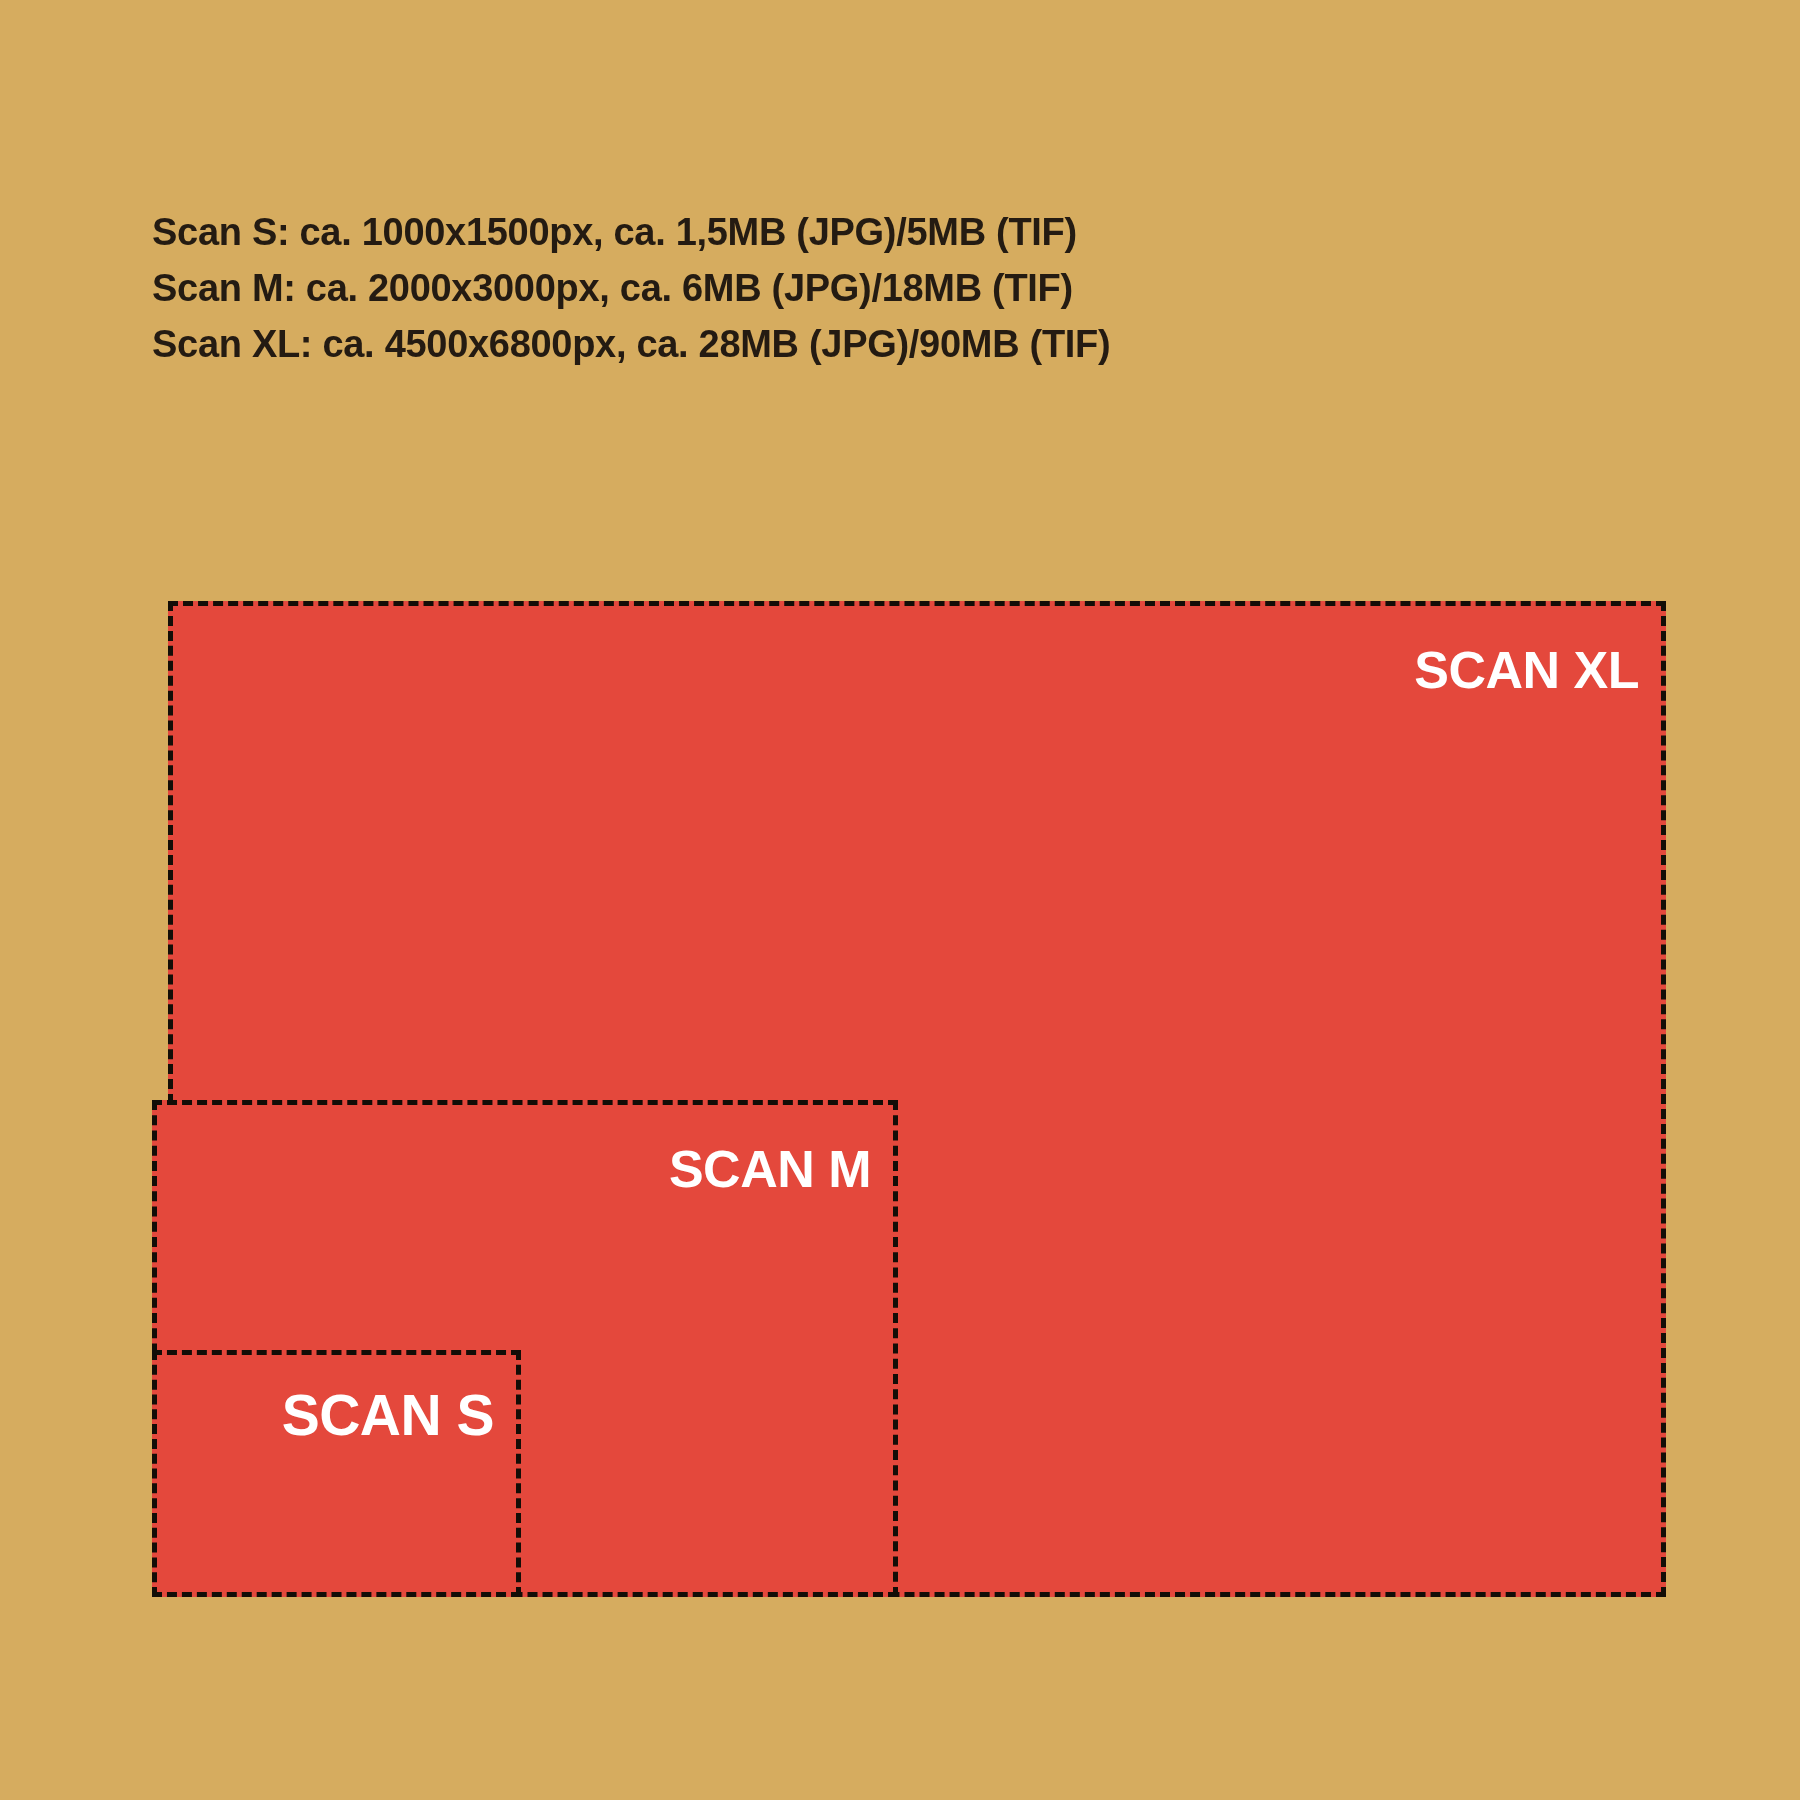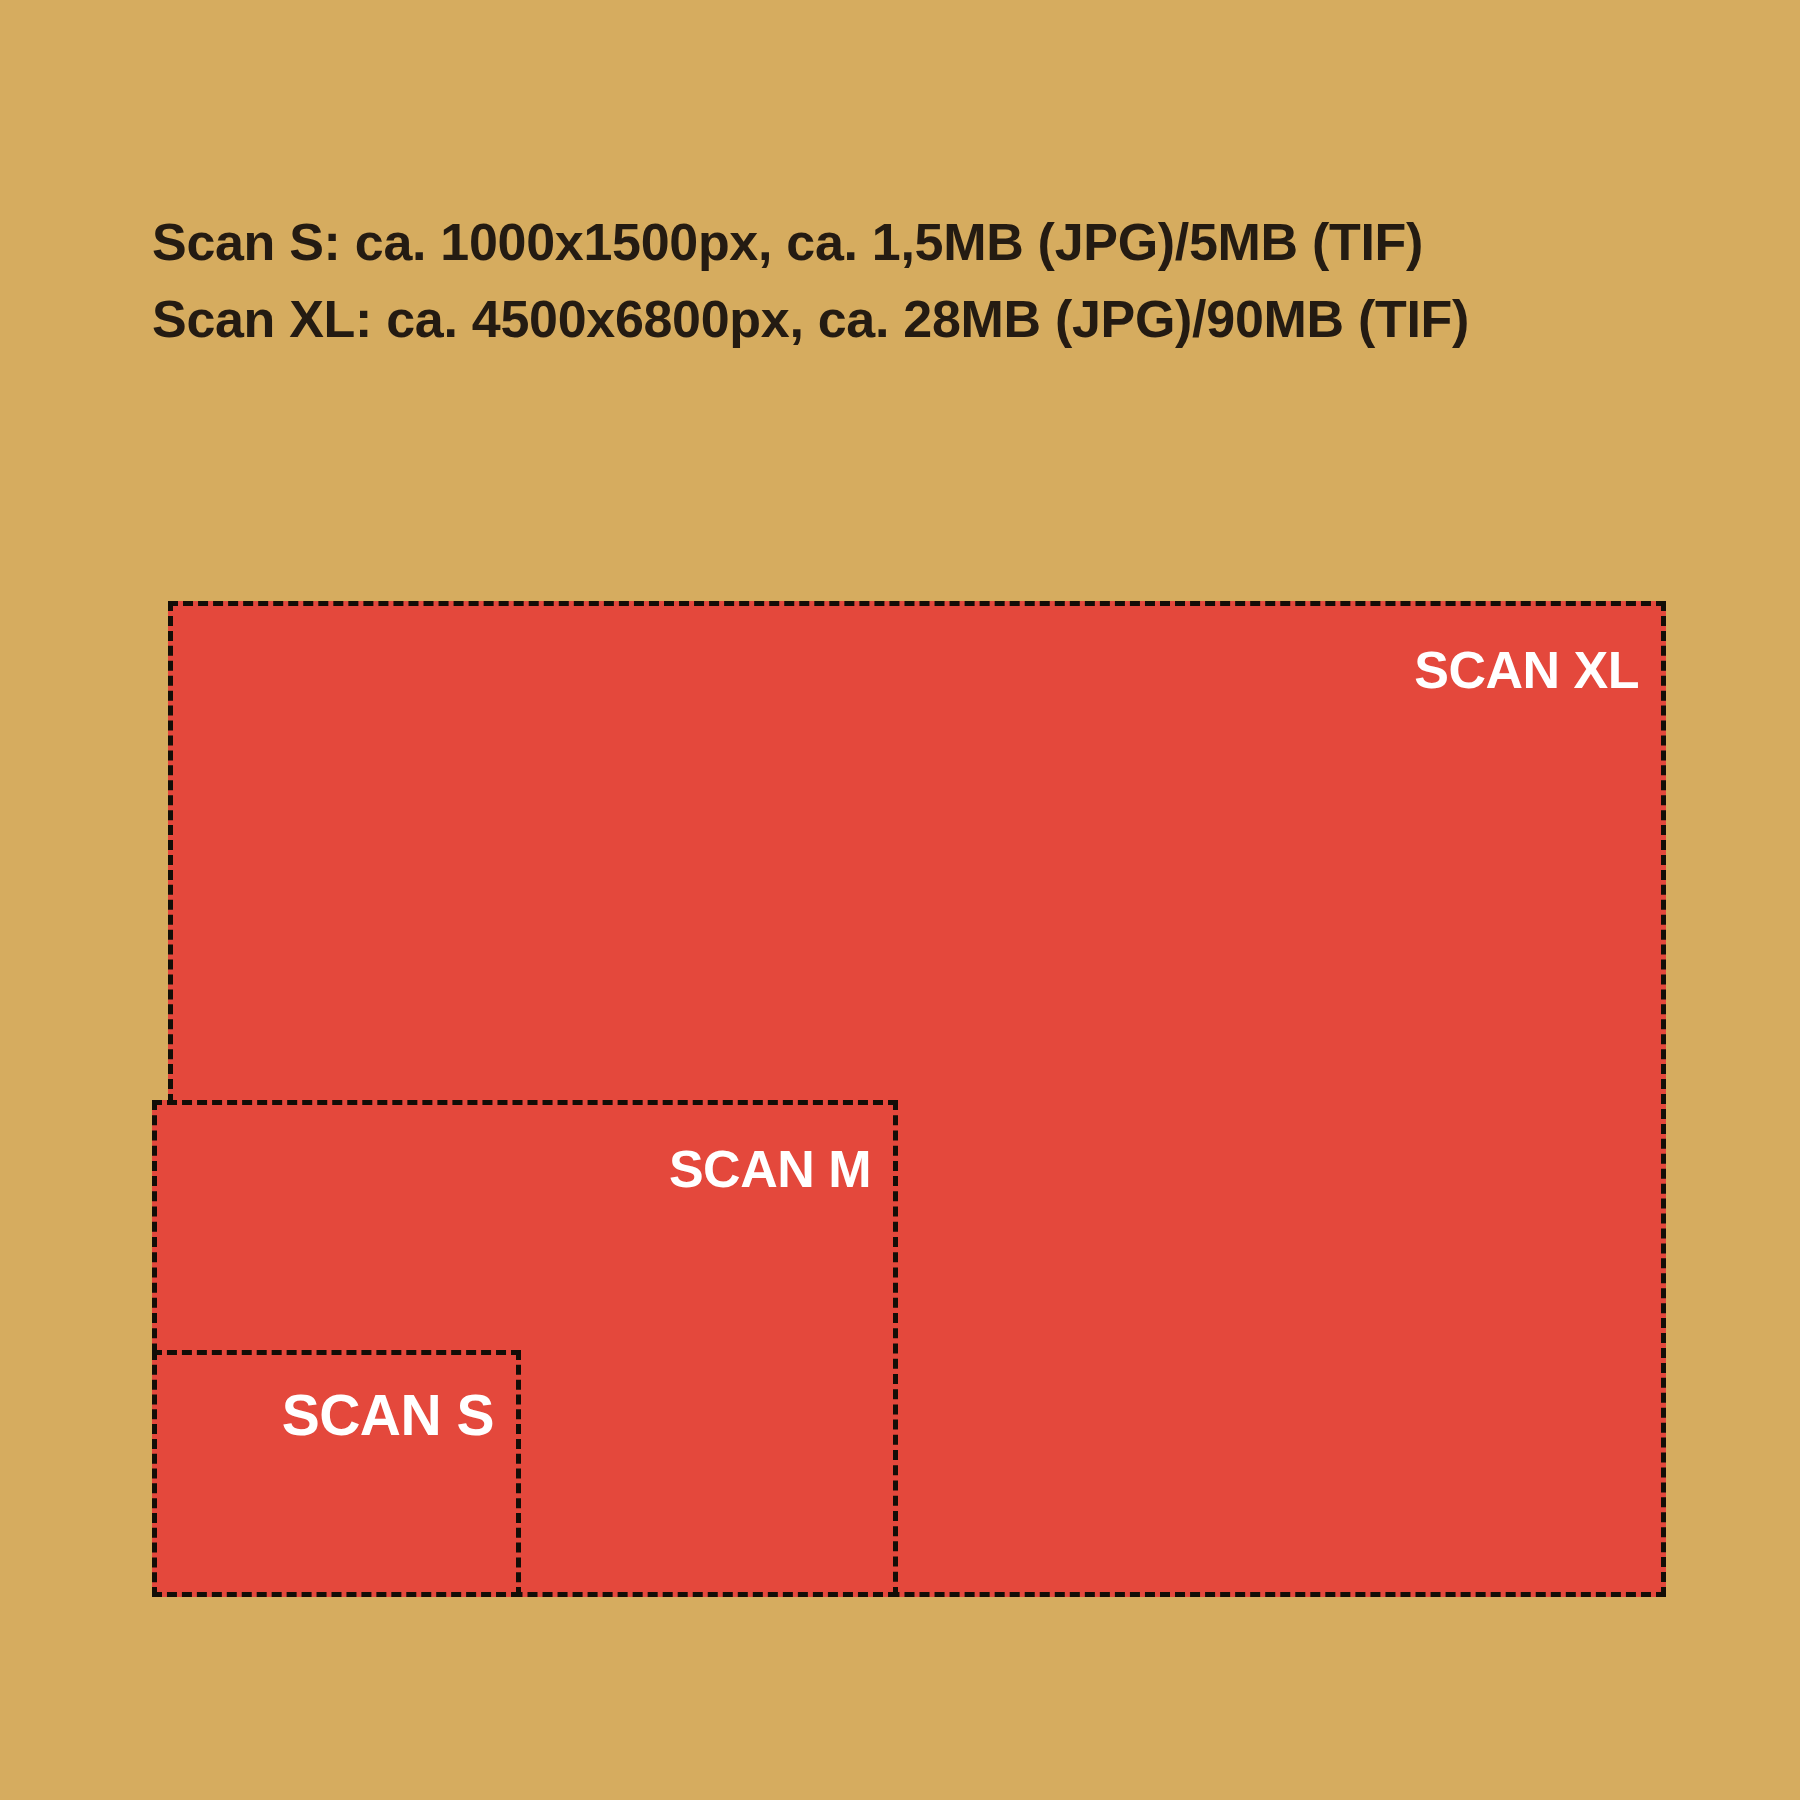--- a/index.html
+++ b/index.html
@@ -43,21 +43,21 @@
   }
 
   .spec-list {
     margin: 0;
     padding: 0;
     list-style: none;
     margin-top: 36px;
   }
 
   .spec-line {
-    font-size: 52px;
+    font-size: 38px;
     font-weight: bold;
     color: #241B12;
     line-height: 1.48;
     white-space: nowrap;
     letter-spacing: -0.3px;
     font-family: "Liberation Sans", sans-serif;
   }
 
   
   .diagram {
@@ -137,20 +137,21 @@
 </style>
 </head>
 <body>
 
 <div id="page">
 
   <div class="header">
 
     <ul class="spec-list">
       <li class="spec-line">Scan S: ca. 1000x1500px, ca. 1,5MB (JPG)/5MB (TIF)</li>
+      <li class="spec-line">Scan M: ca. 2000x3000px, ca. 6MB (JPG)/18MB (TIF)</li>
       <li class="spec-line">Scan XL: ca. 4500x6800px, ca. 28MB (JPG)/90MB (TIF)</li>
     </ul>
   </div>
 
   <div class="diagram">
 
     <div class="size-box box-xl">
       <span class="box-label label-xl">SCAN XL</span>
     </div>
 

